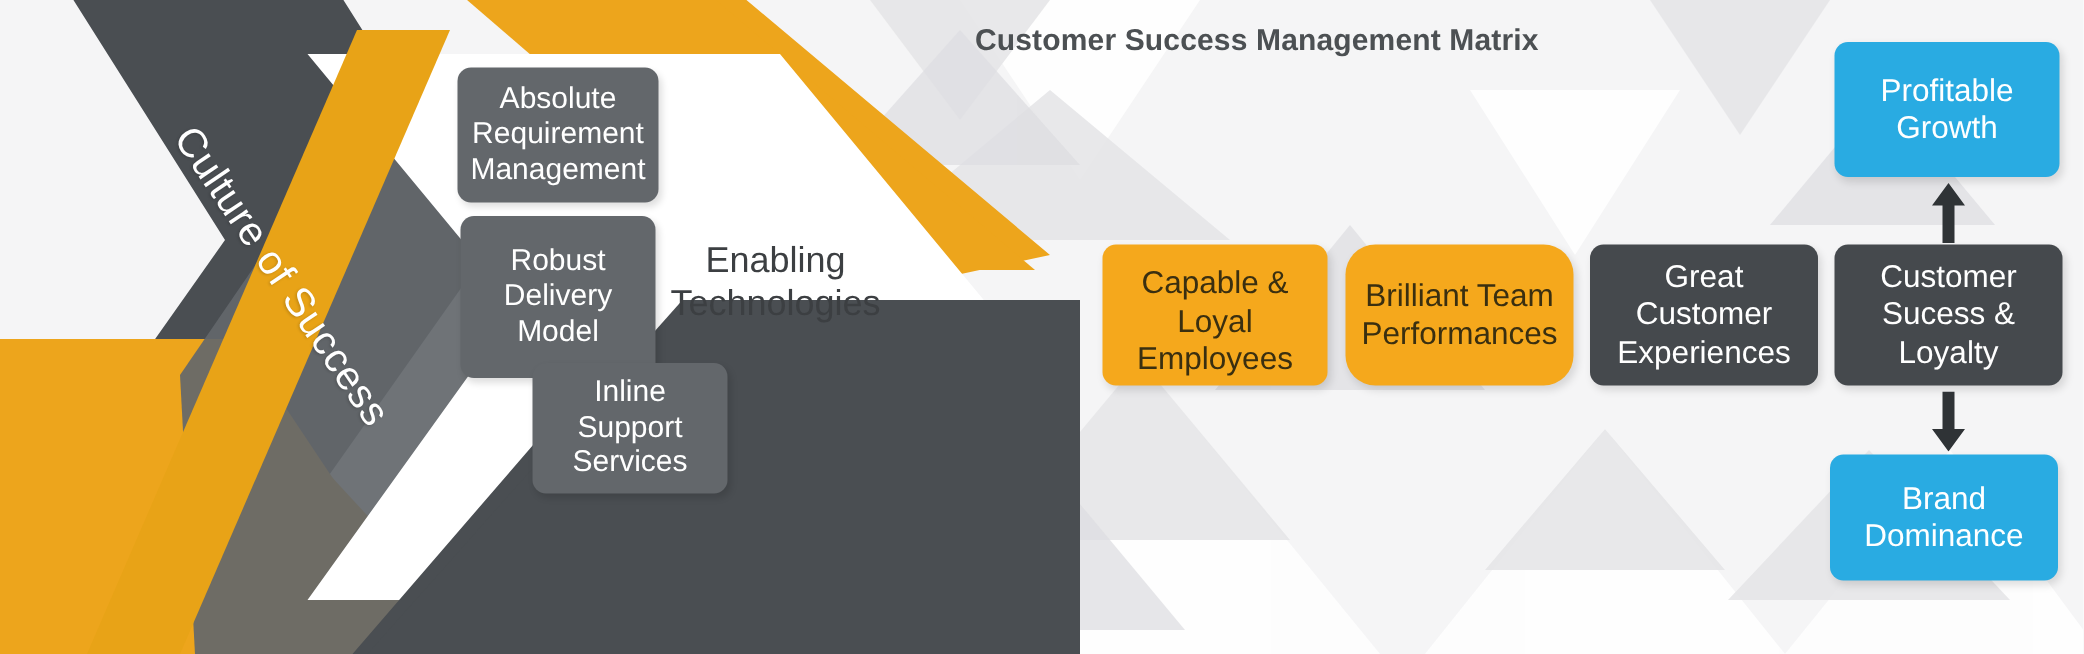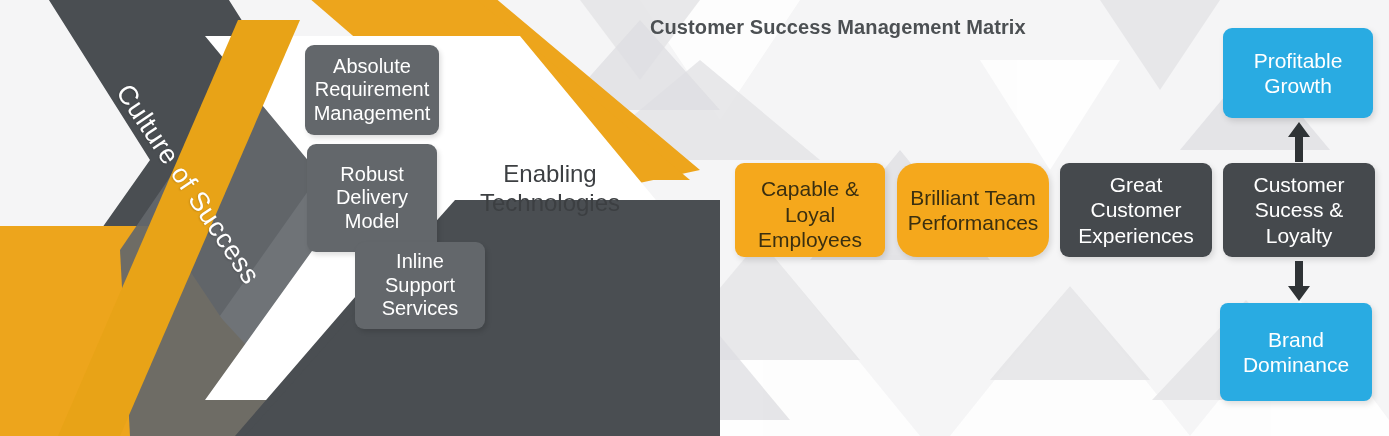--- a/index.html
+++ b/index.html
@@ -70,21 +70,21 @@
     color: #ffffff;
     font-size: 20px;
     box-shadow: 2px 3px 5px rgba(0,0,0,.13);
   }
   #pill-absolute   { left: 305px; top: 45px;  width: 134px; height: 90px; }
   #pill-robust     { left: 307px; top: 144px; width: 130px; height: 108px; }
   #pill-inline     { left: 307px; top: 242px; width: 130px; height: 87px; margin-left: 48px; }
 
   #enabling-tech {
     position: absolute;
-    left: 464px;
+    left: 431px;
     top: 160px;
     width: 172px;
     z-index: 5;
     text-align: center;
     color: #3c3f42;
     font-size: 24px;
     line-height: 1.2;
   }
   
   #title {
@@ -115,21 +115,21 @@
   }
   .card.orange { background: #f5a81c; color: #3a2f10; }
   .card.gray   { background: #45494d; color: #ffffff; }
   .card.blue   { background: #29abe2; color: #ffffff; }
 
   #card-capable   { left: 735px;  top: 163px; width: 150px; height: 94px; align-items: flex-end; }
   #card-brilliant { left: 897px;  top: 163px; width: 152px; height: 94px; border-radius: 20px; }
   #card-great     { left: 1060px; top: 163px; width: 152px; height: 94px; align-items: center; }
   #card-success   { left: 1223px; top: 163px; width: 152px; height: 94px; }
   #card-profit    { left: 1223px; top: 28px;  width: 150px; height: 90px; }
-  #card-brand     { left: 1220px; top: 303px; width: 152px; height: 98px; border-radius: 8px; }
+  #card-brand     { left: 1220px; top: 303px; width: 152px; height: 84px; }
 
   
   .arrow {
     position: absolute;
     z-index: 6;
     width: 26px;
   }
   #arrow-up   { left: 1286px; top: 122px; height: 40px; }
   #arrow-down { left: 1286px; top: 261px; height: 40px; }
 </style>

